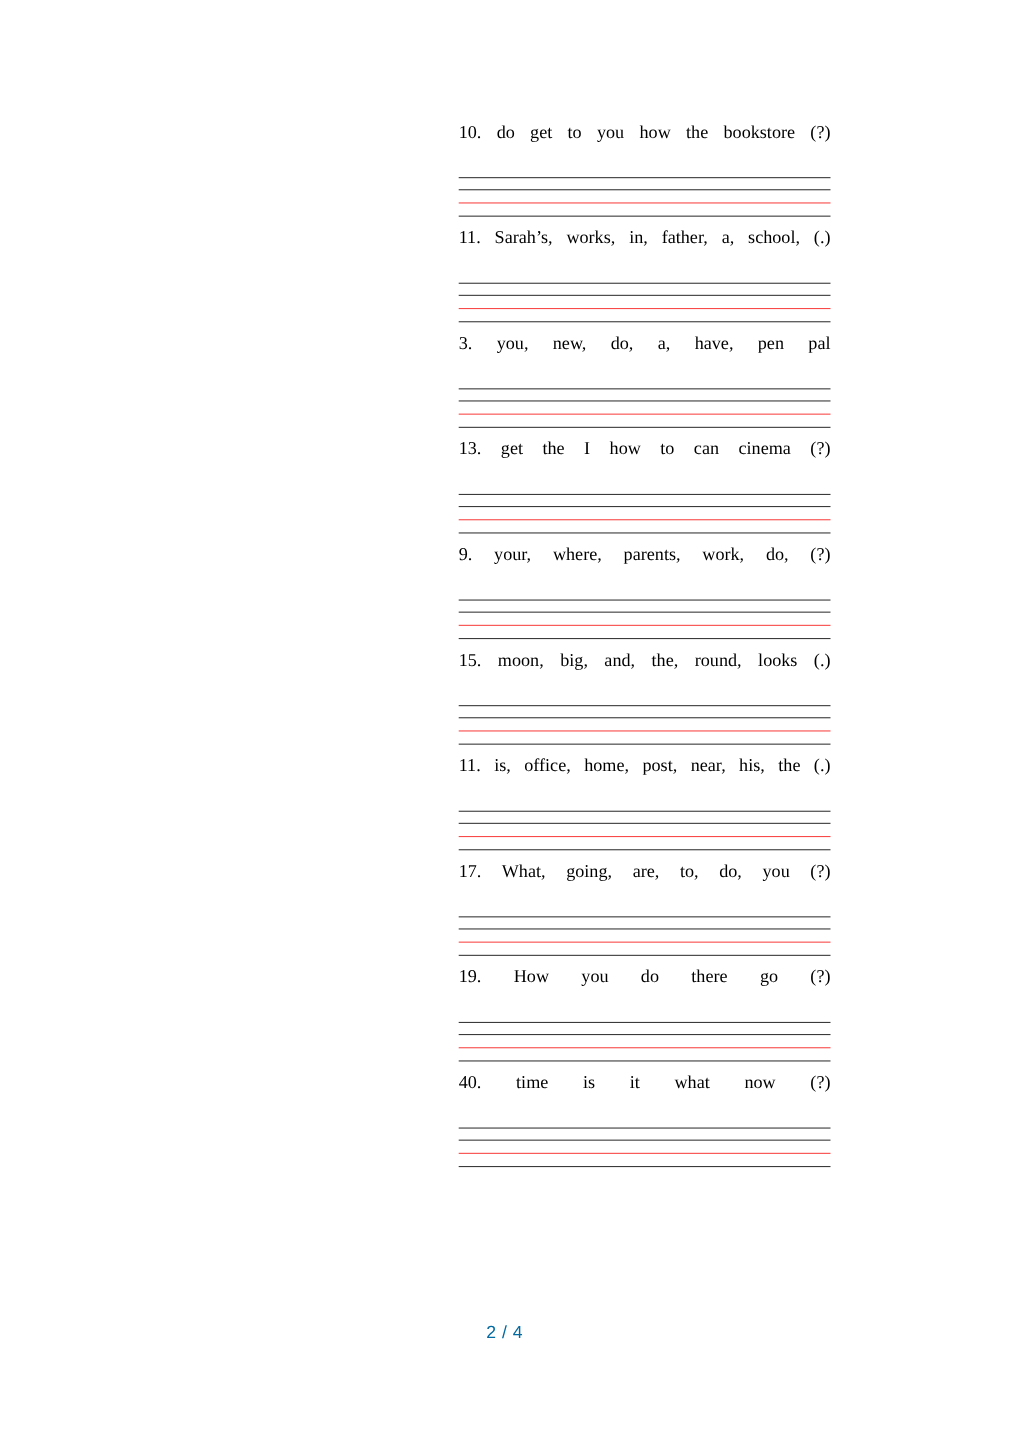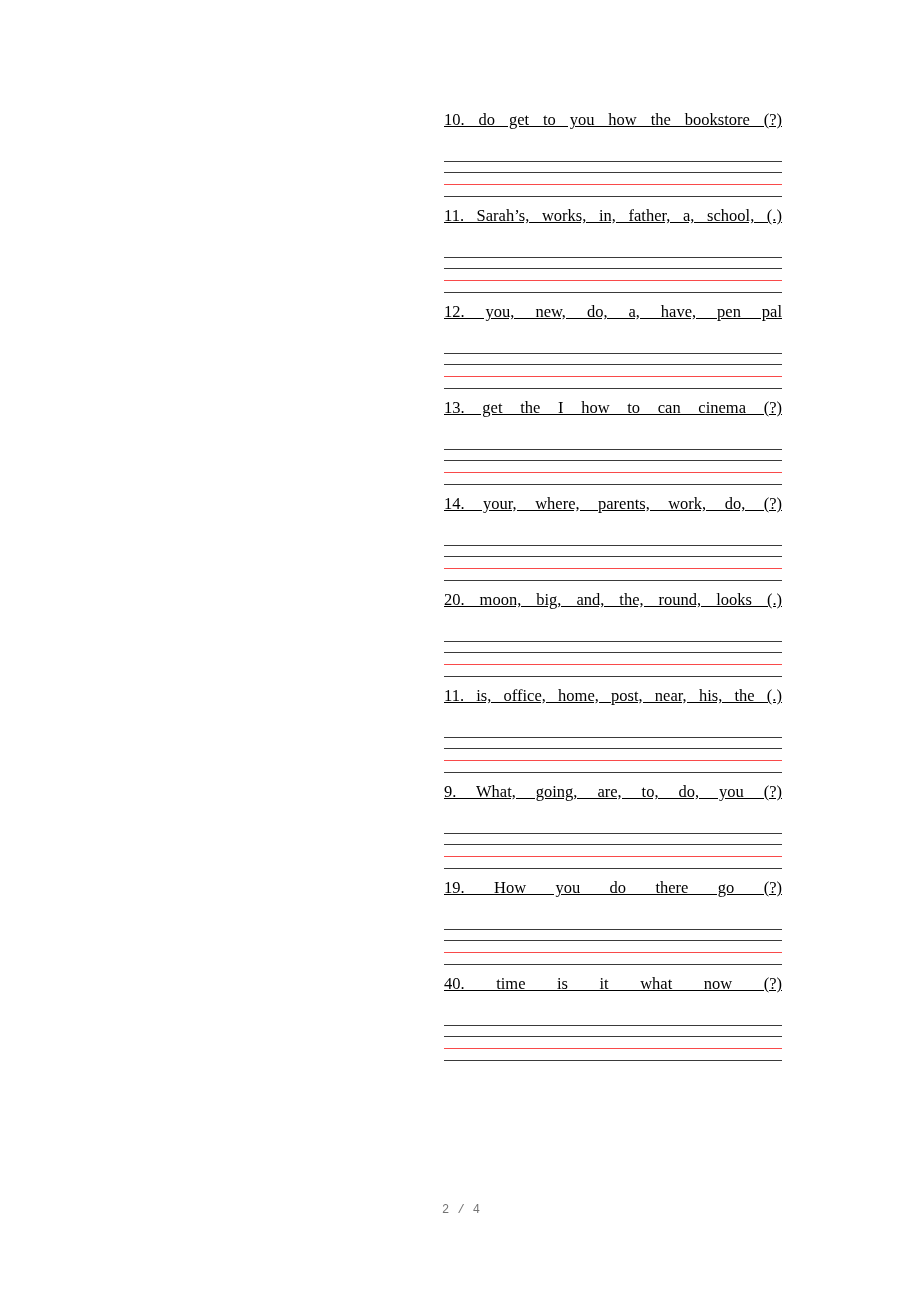--- a/index.html
+++ b/index.html
@@ -13,24 +13,23 @@
     width: 920px;
     height: 1302px;
     background: #ffffff;
     overflow: hidden;
     font-family: "Liberation Serif", "DejaVu Serif", serif;
   }
 
   
   .worksheet {
     position: absolute;
-    left: 444px;
+    left: 417px;
     top: 110px;
     width: 338px;
-    text-decoration: underline;
   }
 
   .item {
     position: relative;
     margin-bottom: 0;
     height: 96px;
   }
 
   .prompt {
     font-size: 16.5px;
@@ -64,23 +63,23 @@
   .rule.gap-c { margin-top: 11.5px; }
 
   .rule.red {
     border-top-color: #f94a4a;
   }
 
   .footer {
     position: absolute;
     left: 442px;
     top: 1203px;
-    font-family: Liberation Mono, monospace;
-    font-size: 12px;
-    color: #737373;
+    font-family: Liberation Sans, sans-serif;
+    font-size: 16px;
+    color: #0369a1;
     letter-spacing: 0.5px;
   }
 </style>
 </head>
 <body>
 
 <div class="page">
 
   <div class="worksheet">
 
@@ -98,71 +97,71 @@
       <div class="prompt">11. Sarah’s, works, in, father, a, school, (.)</div>
       <div class="rules">
         <div class="rule gap-a"></div>
         <div class="rule gap-b"></div>
         <div class="rule red gap-b"></div>
         <div class="rule gap-c"></div>
       </div>
     </div>
 
     <div class="item">
-      <div class="prompt">12. you, new, do, a, have, pen pal</div>
+      <div class="prompt">3. you, new, do, a, have, pen pal</div>
       <div class="rules">
         <div class="rule gap-a"></div>
         <div class="rule gap-b"></div>
         <div class="rule red gap-b"></div>
         <div class="rule gap-c"></div>
       </div>
     </div>
 
     <div class="item">
       <div class="prompt">13. get  the  I  how  to  can  cinema (?)</div>
       <div class="rules">
         <div class="rule gap-a"></div>
         <div class="rule gap-b"></div>
         <div class="rule red gap-b"></div>
         <div class="rule gap-c"></div>
       </div>
     </div>
 
     <div class="item">
-      <div class="prompt">14. your, where, parents, work, do, (?)</div>
+      <div class="prompt">9. your, where, parents, work, do, (?)</div>
       <div class="rules">
         <div class="rule gap-a"></div>
         <div class="rule gap-b"></div>
         <div class="rule red gap-b"></div>
         <div class="rule gap-c"></div>
       </div>
     </div>
 
     <div class="item">
-      <div class="prompt">20. moon, big, and, the, round, looks (.)</div>
+      <div class="prompt">15. moon, big, and, the, round, looks (.)</div>
       <div class="rules">
         <div class="rule gap-a"></div>
         <div class="rule gap-b"></div>
         <div class="rule red gap-b"></div>
         <div class="rule gap-c"></div>
       </div>
     </div>
 
     <div class="item">
       <div class="prompt">11. is, office, home, post, near, his, the (.)</div>
       <div class="rules">
         <div class="rule gap-a"></div>
         <div class="rule gap-b"></div>
         <div class="rule red gap-b"></div>
         <div class="rule gap-c"></div>
       </div>
     </div>
 
     <div class="item">
-      <div class="prompt">9. What, going, are, to, do, you (?)</div>
+      <div class="prompt">17. What, going, are, to, do, you (?)</div>
       <div class="rules">
         <div class="rule gap-a"></div>
         <div class="rule gap-b"></div>
         <div class="rule red gap-b"></div>
         <div class="rule gap-c"></div>
       </div>
     </div>
 
     <div class="item">
       <div class="prompt">19. How  you  do  there  go (?)</div>

